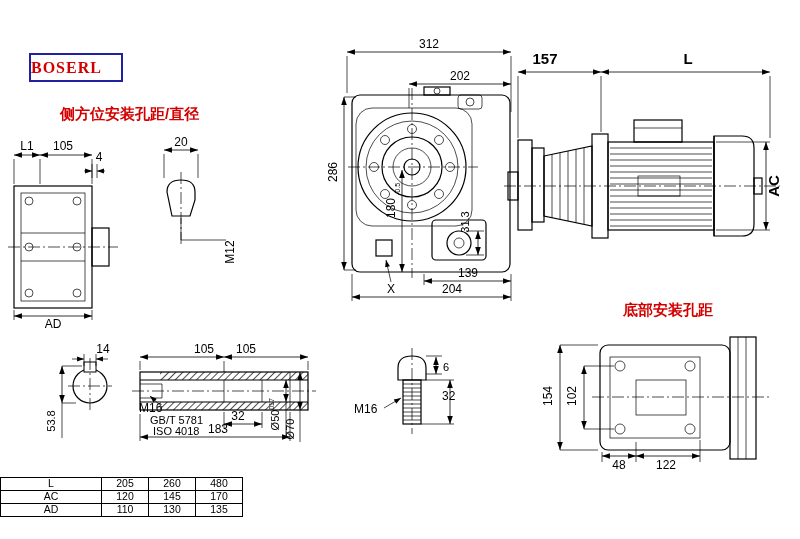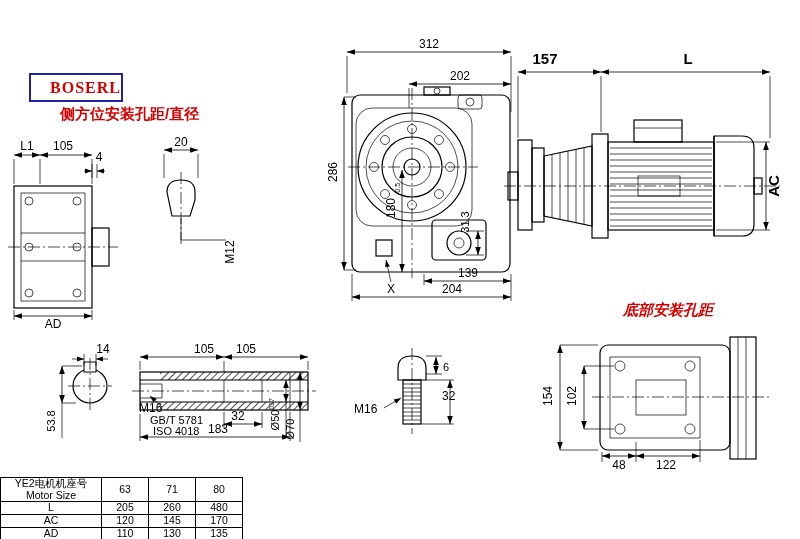--- a/index.html
+++ b/index.html
@@ -2,23 +2,23 @@
 <html style="--accent: #d40000; --brand: #2020a0;"><head>
 <meta charset="utf-8">
 <style>
   html,body{margin:0;padding:0;background:#fff;}
   .stage{position:relative;width:800px;height:539px;background:#fff;overflow:hidden;
          font-family:"Liberation Sans",sans-serif;}
   .abs{position:absolute;}
   .page-title{left:8px;top:2px;font-size:27px;font-weight:bold;color:var(--accent,#d40000);
               letter-spacing:0.5px;white-space:nowrap;}
   .brand-box{left:29px;top:53px;width:90px;height:25px;border:2px solid var(--brand,#2020a0);
-             display:flex;align-items:center;justify-content:flex-end;
+             display:flex;align-items:center;justify-content:flex-start;
              font-family:"Liberation Serif",serif;font-weight:bold;font-size:16px;
-             color:var(--accent,#d40000);letter-spacing:1px;background:#fff;margin-top:20px;}
+             color:var(--accent,#d40000);letter-spacing:1px;background:#fff;}
   .red-label{color:var(--accent,#d40000);font-size:15px;font-weight:bold;white-space:nowrap;}
   svg{position:absolute;left:0;top:0;}
   .ol{fill:none;stroke:#000;stroke-width:1.2;}
   .tl{fill:none;stroke:#000;stroke-width:0.7;}
   .dim{fill:none;stroke:#000;stroke-width:0.8;}
   .cl{fill:none;stroke:#000;stroke-width:0.7;stroke-dasharray:12 3 2 3;}
   .ht{stroke:none;}
   text.dt{font-family:"Liberation Sans",sans-serif;font-size:12px;fill:#000;}
   text.lg{font-size:15px;font-weight:bold;}
   text.md{font-size:11px;}
@@ -315,33 +315,24 @@
       <line x1="700" y1="440" x2="700" y2="462" class="tl"></line>
       <text class="dt" x="619" y="469" text-anchor="middle">48</text>
       <text class="dt" x="666" y="469" text-anchor="middle">122</text>
     </g>
   </svg>
 
   <div class="abs brand-box">
     <span>BOSERL</span>
   </div>
   <div class="abs red-label" style="left:60px;top:105px;">侧方位安装孔距/直径</div>
-  <div class="abs red-label" style="left:623px;top:301px;font-style:italic;">底部安装孔距</div>
+  <div class="abs red-label" style="left:623px;top:301px;">底部安装孔距</div>
 
   <table class="size-table">
     <tbody>
-        <tr class="hdr">
-      <td class="c0">
-        <div>YE2电机机座号</div>
-        <div>Motor Size</div>
-      </td>
-      <td class="cv">63</td>
-      <td class="cv">71</td>
-      <td class="cv">80</td>
-    </tr>
     <tr class="row">
       <td class="c0">L</td>
       <td class="cv">205</td>
       <td class="cv">260</td>
       <td class="cv">480</td>
     </tr>
     <tr class="row">
       <td class="c0">AC</td>
       <td class="cv">120</td>
       <td class="cv">145</td>

